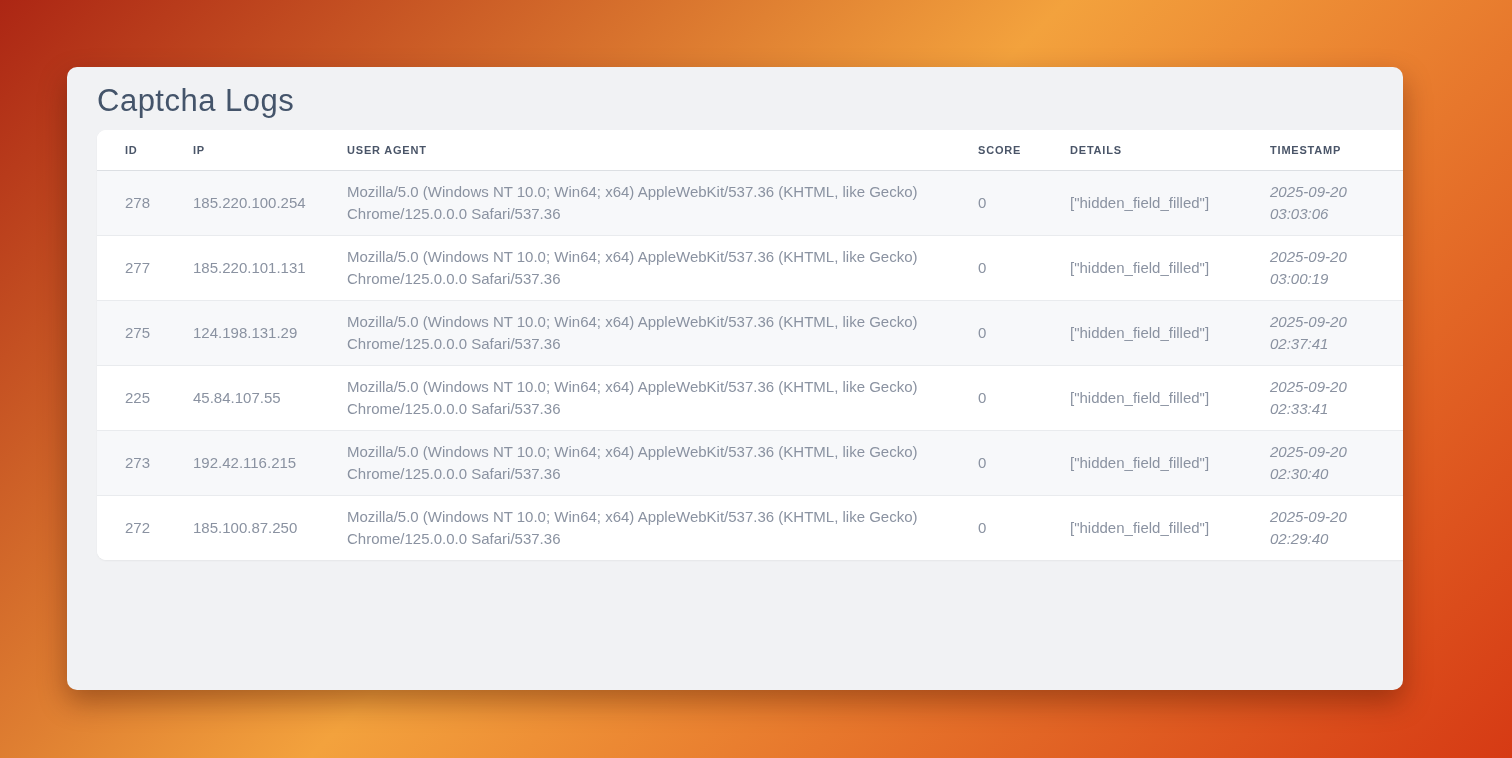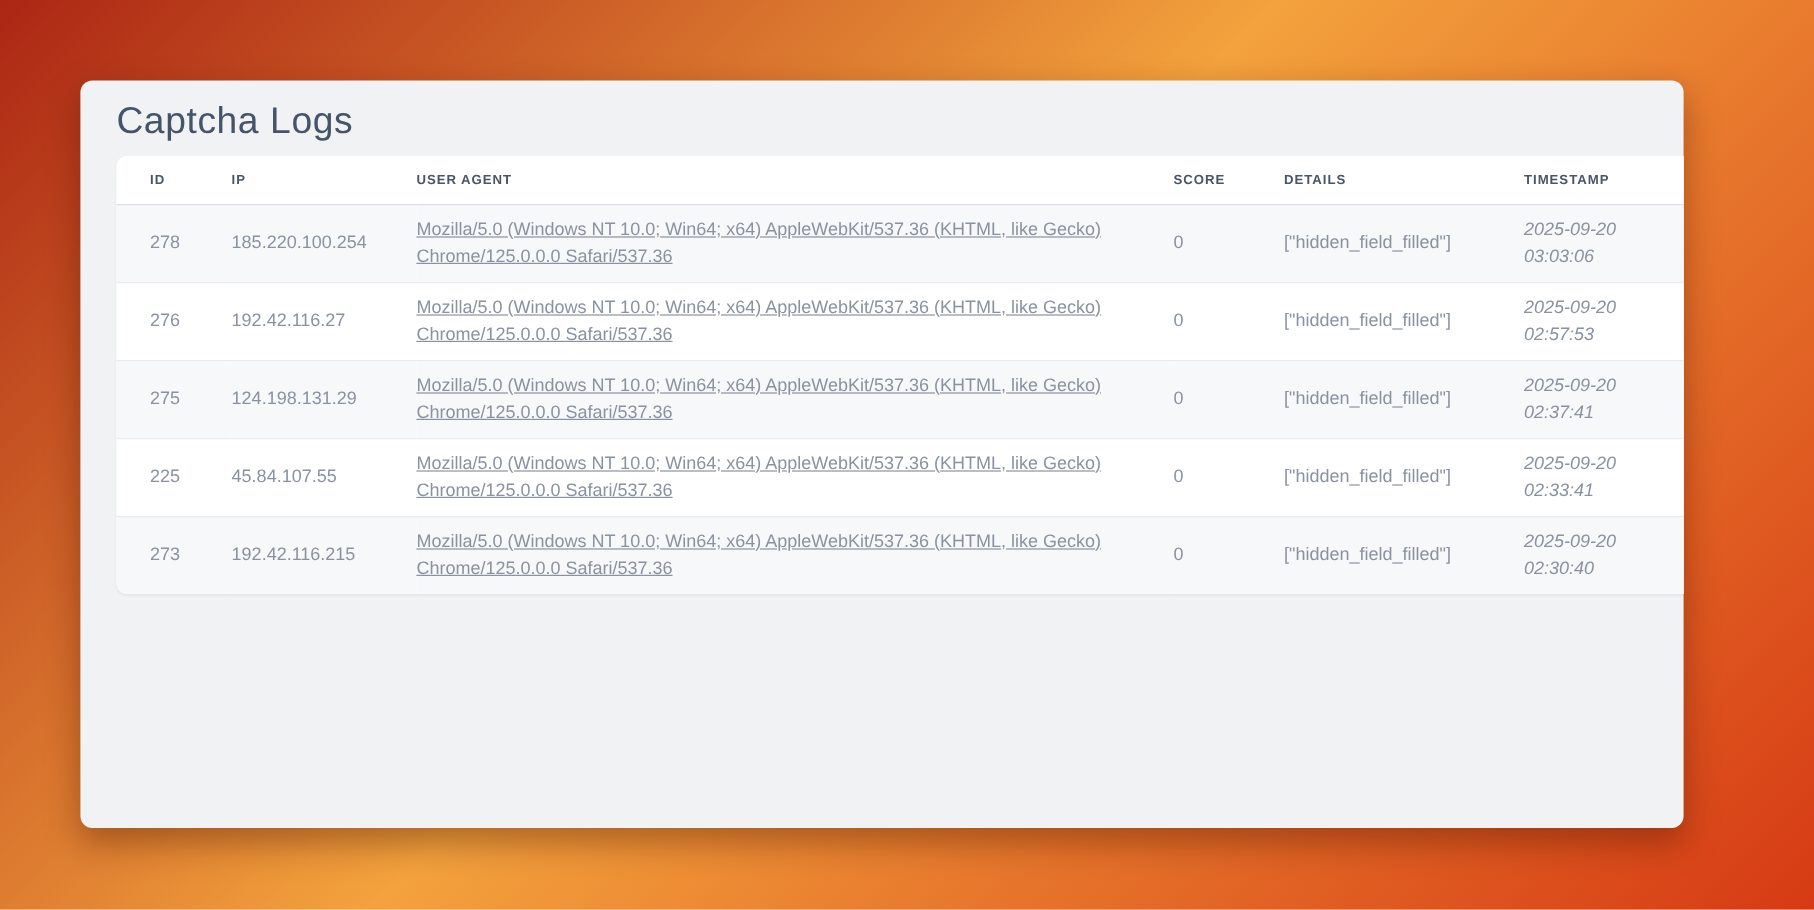--- a/index.html
+++ b/index.html
@@ -74,21 +74,21 @@
   tbody tr:nth-child(odd){background:var(--stripe-bg);}
   tbody tr + tr td{border-top:1px solid var(--row-border);}
   td{
     vertical-align:middle;
     font-size:15px;
     line-height:22px;
     color:var(--cell-text);
     padding:10px 0;
   }
   th:first-child,td:first-child{padding-left:28px;}
-  td.col-user_agent{padding-right:34px;text-decoration:underline;}
+  td.col-user_agent{padding-right:34px;}
   td.col-details{padding-right:10px;}
   td.col-timestamp{padding-right:58px;font-style:italic;}
 </style>
 </head>
 <body>
 
 <div class="card">
   <h1 class="title">Captcha Logs</h1>
   <div class="table-wrap">
     <table>
@@ -113,26 +113,26 @@
       <tbody id="rows">
           <tr>
             <td class="col-id">278</td>
             <td class="col-ip">185.220.100.254</td>
             <td class="col-user_agent">Mozilla/5.0 (Windows NT 10.0; Win64; x64) AppleWebKit/537.36 (KHTML, like Gecko) Chrome/125.0.0.0 Safari/537.36</td>
             <td class="col-score">0</td>
             <td class="col-details">["hidden_field_filled"]</td>
             <td class="col-timestamp">2025-09-20 03:03:06</td>
           </tr>
           <tr>
-            <td class="col-id">276</td>
-            <td class="col-ip">192.42.116.27</td>
+            <td class="col-id">277</td>
+            <td class="col-ip">185.220.101.131</td>
             <td class="col-user_agent">Mozilla/5.0 (Windows NT 10.0; Win64; x64) AppleWebKit/537.36 (KHTML, like Gecko) Chrome/125.0.0.0 Safari/537.36</td>
             <td class="col-score">0</td>
             <td class="col-details">["hidden_field_filled"]</td>
-            <td class="col-timestamp">2025-09-20 02:57:53</td>
+            <td class="col-timestamp">2025-09-20 03:00:19</td>
           </tr>
           <tr>
             <td class="col-id">275</td>
             <td class="col-ip">124.198.131.29</td>
             <td class="col-user_agent">Mozilla/5.0 (Windows NT 10.0; Win64; x64) AppleWebKit/537.36 (KHTML, like Gecko) Chrome/125.0.0.0 Safari/537.36</td>
             <td class="col-score">0</td>
             <td class="col-details">["hidden_field_filled"]</td>
             <td class="col-timestamp">2025-09-20 02:37:41</td>
           </tr>
           <tr>
@@ -144,16 +144,24 @@
             <td class="col-timestamp">2025-09-20 02:33:41</td>
           </tr>
           <tr>
             <td class="col-id">273</td>
             <td class="col-ip">192.42.116.215</td>
             <td class="col-user_agent">Mozilla/5.0 (Windows NT 10.0; Win64; x64) AppleWebKit/537.36 (KHTML, like Gecko) Chrome/125.0.0.0 Safari/537.36</td>
             <td class="col-score">0</td>
             <td class="col-details">["hidden_field_filled"]</td>
             <td class="col-timestamp">2025-09-20 02:30:40</td>
           </tr>
+          <tr>
+            <td class="col-id">272</td>
+            <td class="col-ip">185.100.87.250</td>
+            <td class="col-user_agent">Mozilla/5.0 (Windows NT 10.0; Win64; x64) AppleWebKit/537.36 (KHTML, like Gecko) Chrome/125.0.0.0 Safari/537.36</td>
+            <td class="col-score">0</td>
+            <td class="col-details">["hidden_field_filled"]</td>
+            <td class="col-timestamp">2025-09-20 02:29:40</td>
+          </tr>
         </tbody>
     </table>
   </div>
 </div>
 
 </body></html>

